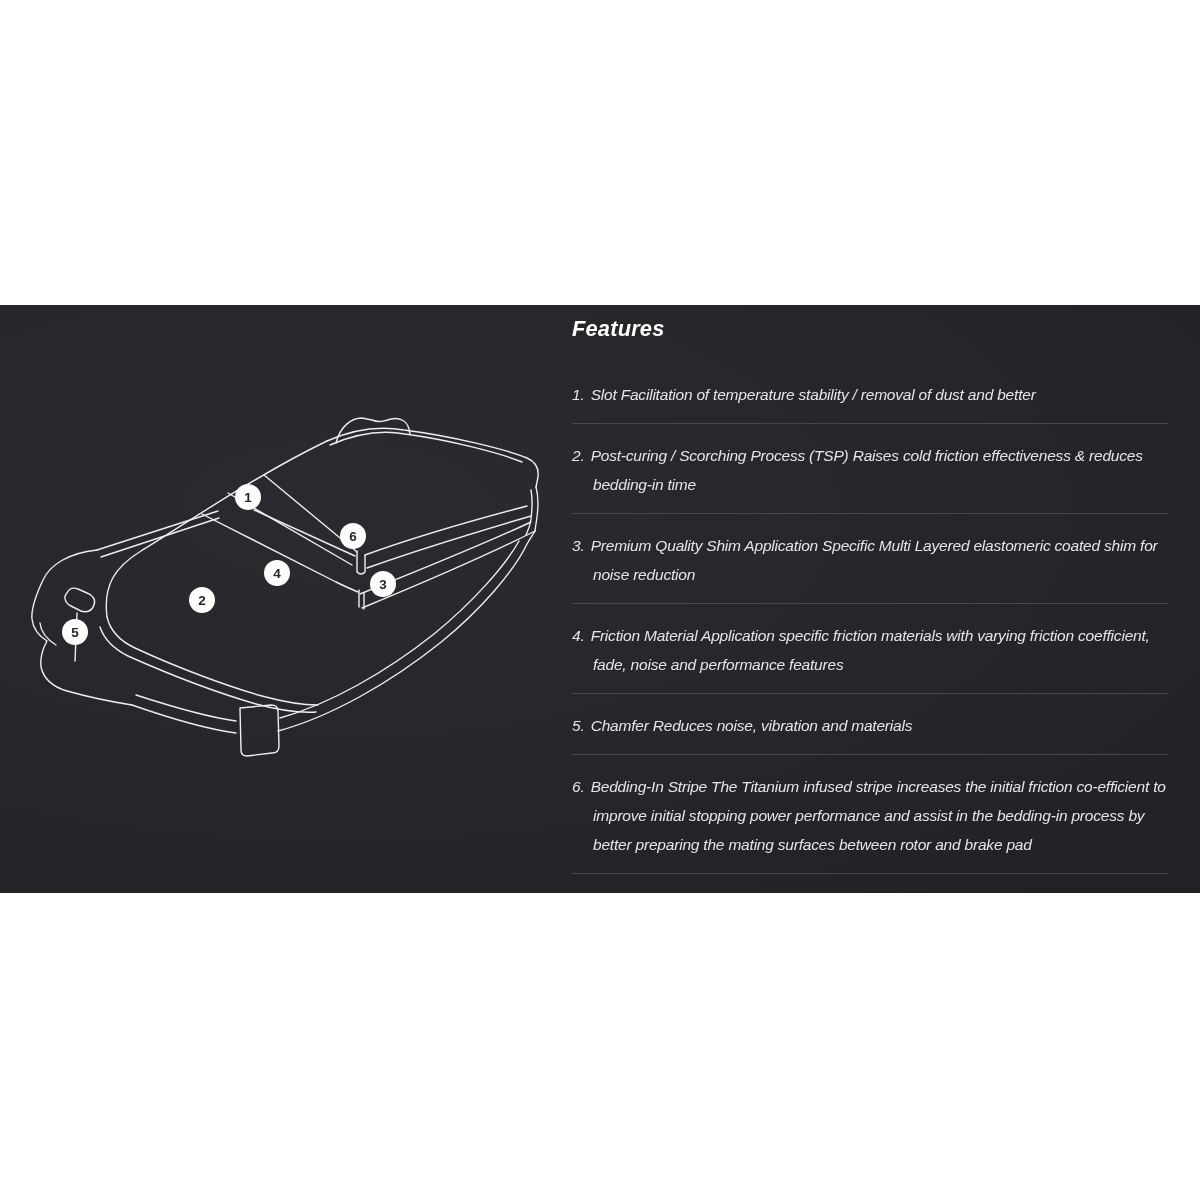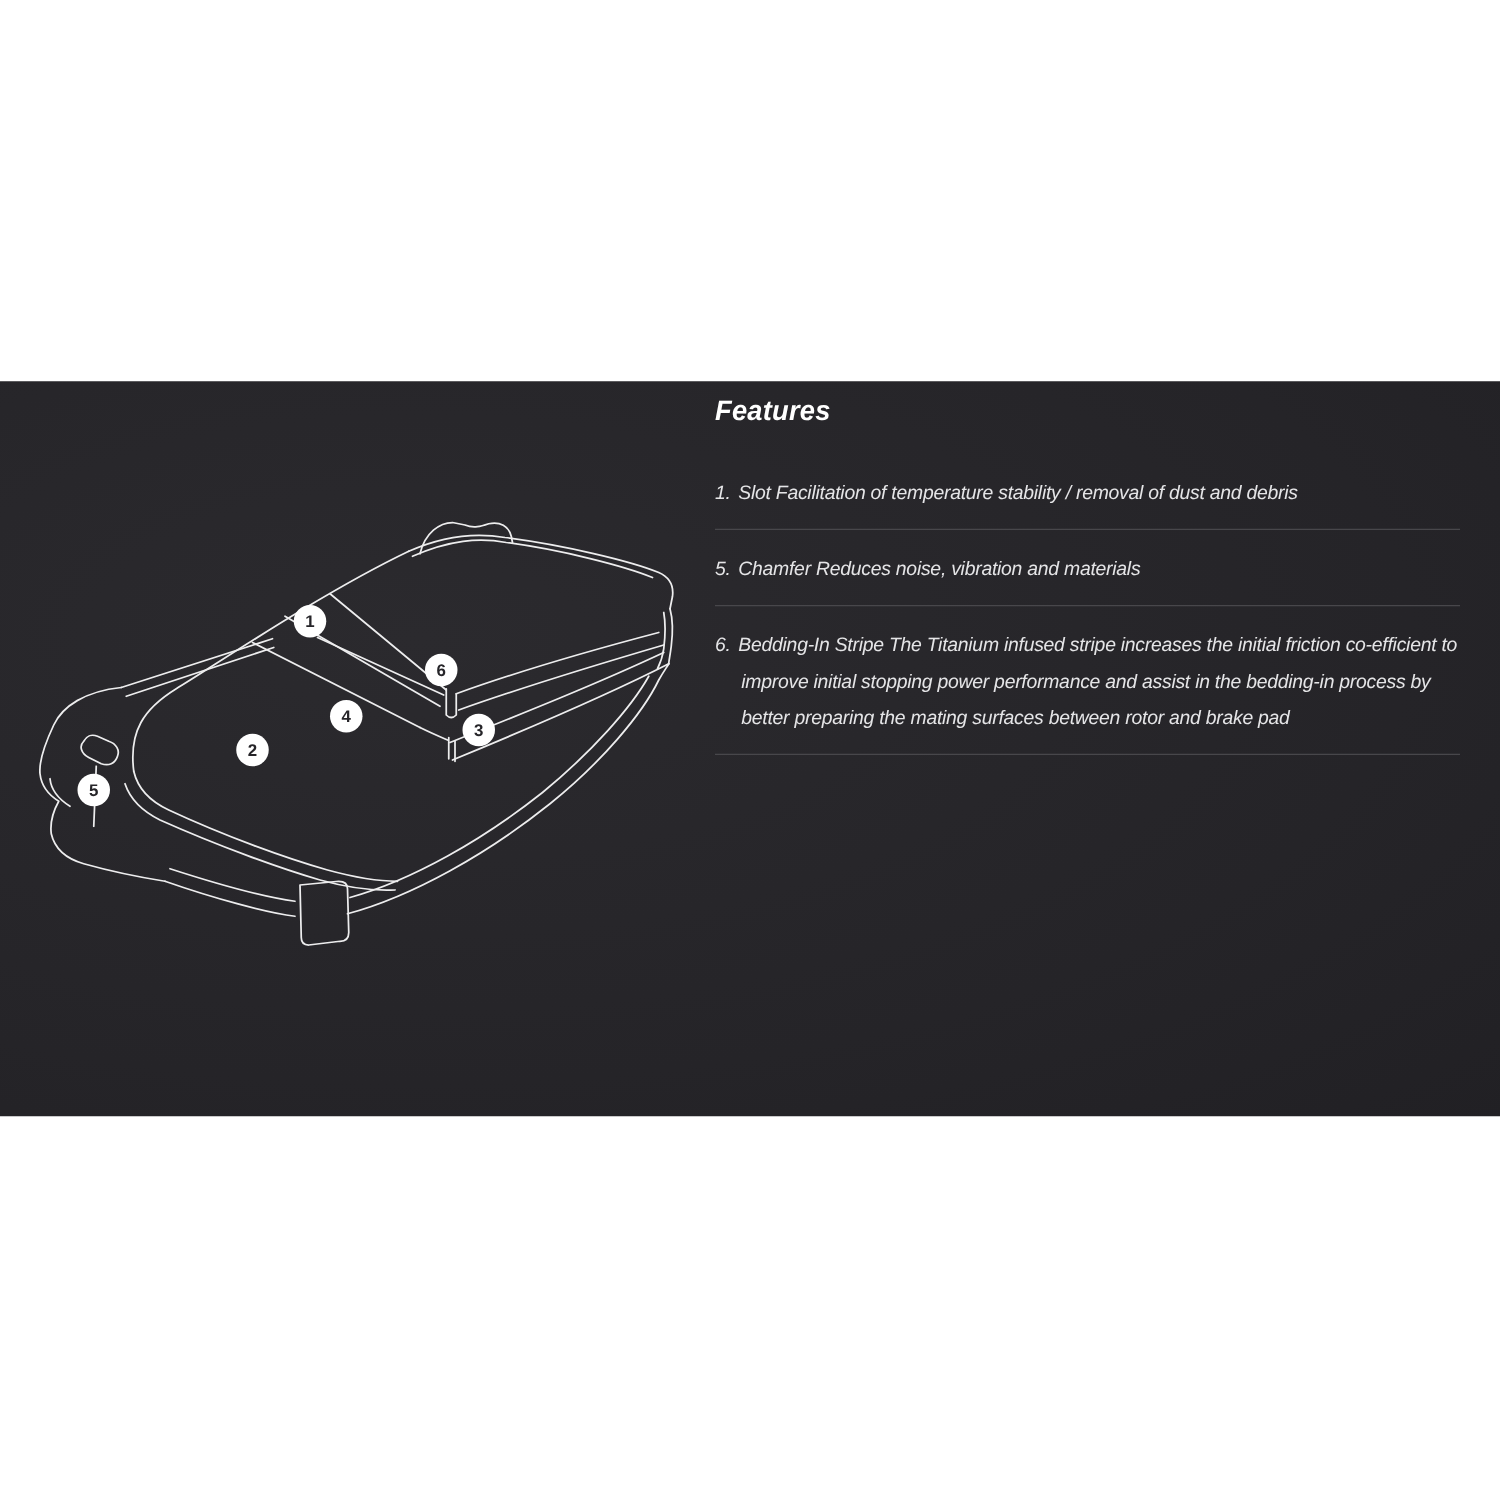--- a/index.html
+++ b/index.html
@@ -116,20 +116,23 @@
               <circle cx="353" cy="231" r="13" fill="#ffffff"></circle>
               <text x="353" y="235.8">6</text>
             </g>
           </g>
       </svg>
     </div>
 
     <div class="features">
       <h2>Features</h2>
       <ul id="features-list">
-          <li><span class="fnum">1.</span> <span>Slot Facilitation of temperature stability / removal of dust and debris</span></li>
+          <li><span class="fnum">1.</span> <span>Slot Facilitation of temperature stability / removal of dust and better</span></li>
+          <li><span class="fnum">2.</span> <span>Post-curing / Scorching Process (TSP) Raises cold friction effectiveness &amp; reduces bedding-in time</span></li>
+          <li><span class="fnum">3.</span> <span>Premium Quality Shim Application Specific Multi Layered elastomeric coated shim for noise reduction</span></li>
+          <li><span class="fnum">4.</span> <span>Friction Material Application specific friction materials with varying friction coefficient, fade, noise and performance features</span></li>
           <li><span class="fnum">5.</span> <span>Chamfer Reduces noise, vibration and materials</span></li>
           <li><span class="fnum">6.</span> <span>Bedding-In Stripe The Titanium infused stripe increases the initial friction co-efficient to improve initial stopping power performance and assist in the bedding-in process by better preparing the mating surfaces between rotor and brake pad</span></li>
         </ul>
     </div>
 
   </div>
 </div>
 
 </body></html>

